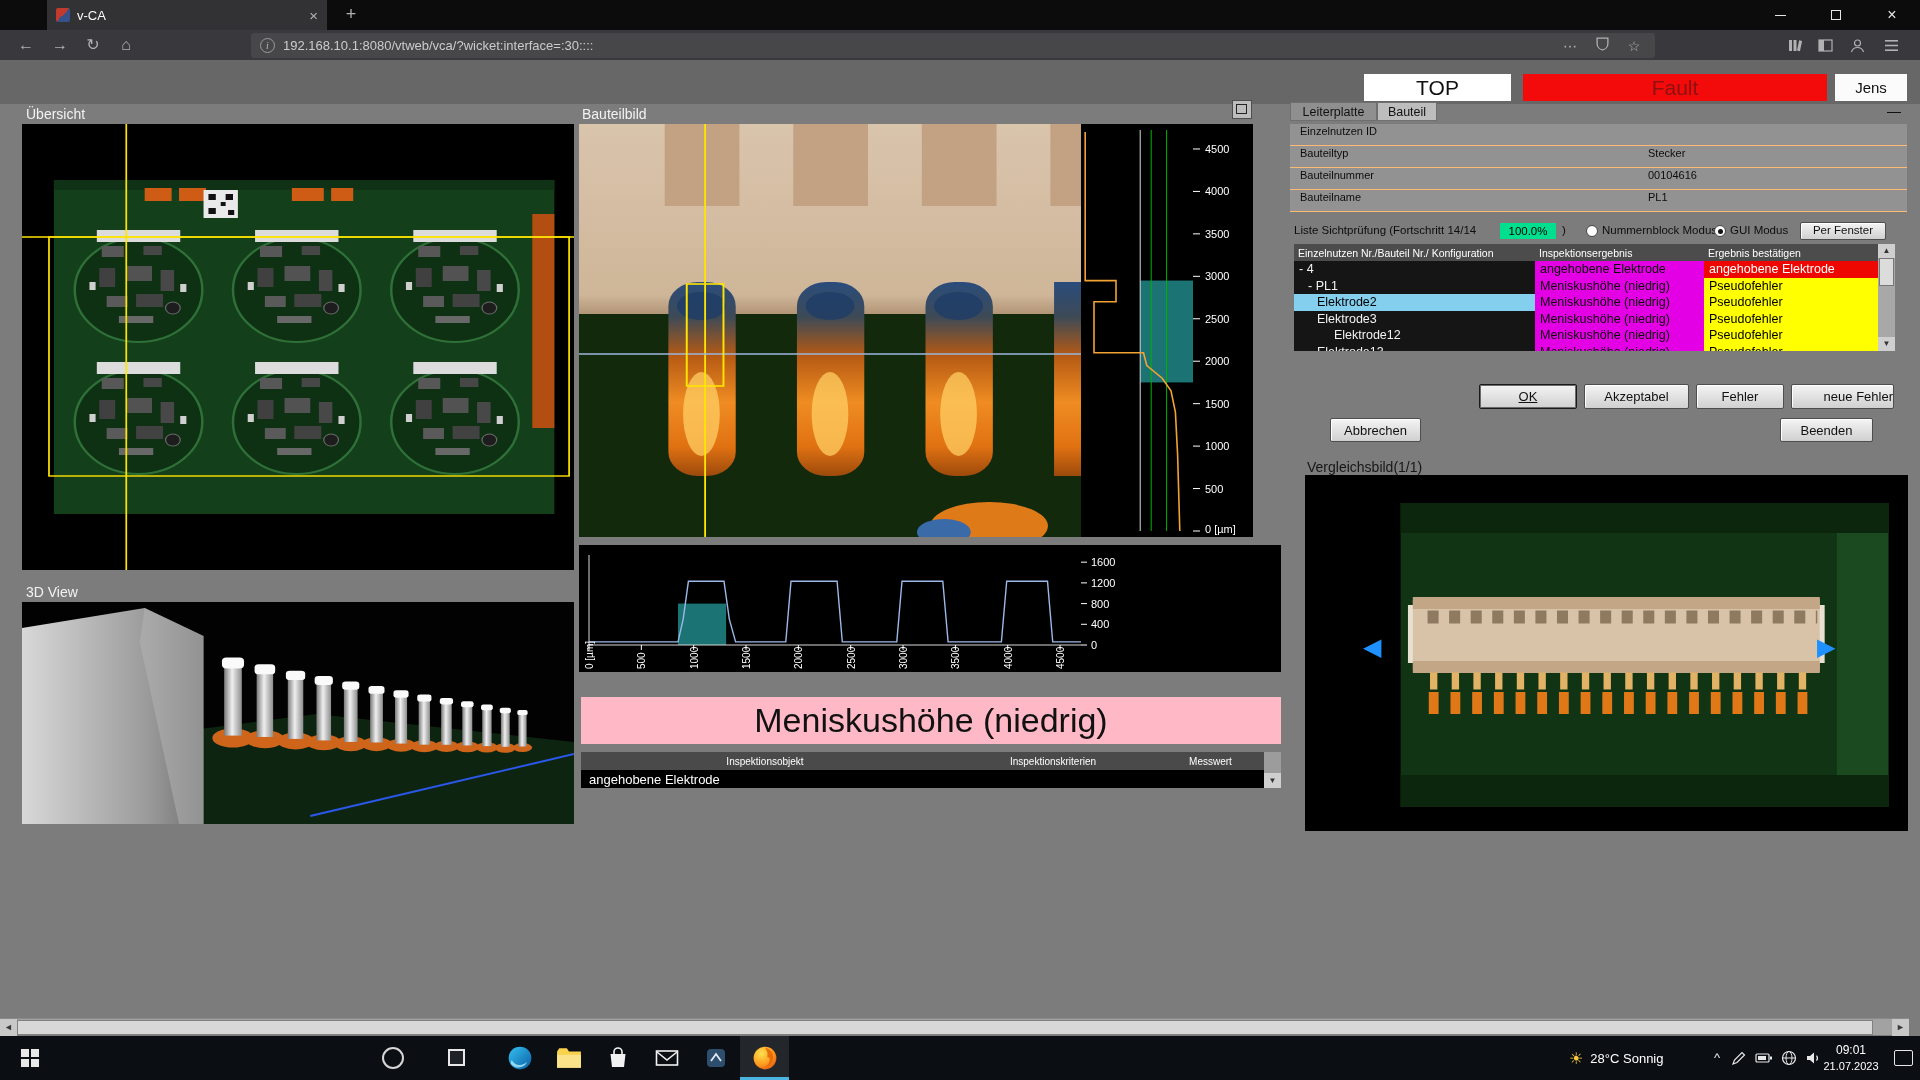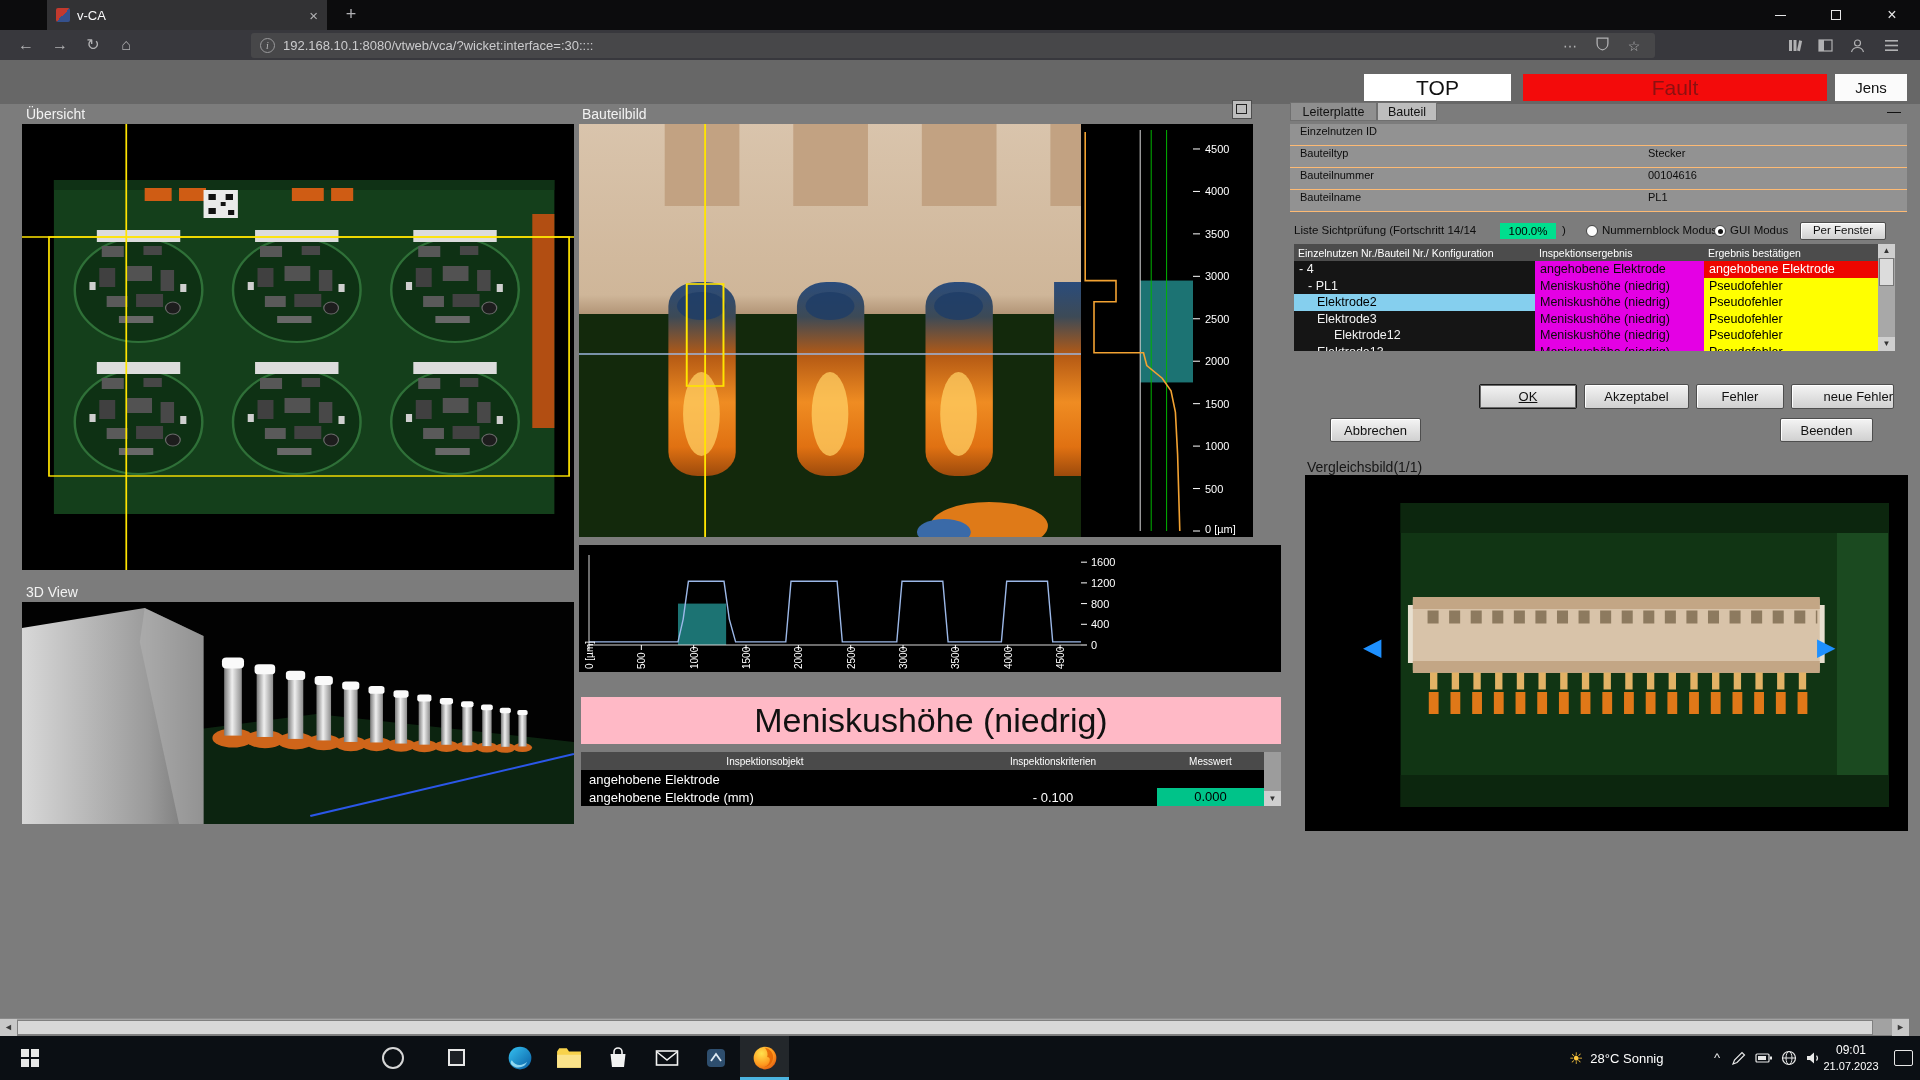--- a/index.html
+++ b/index.html
@@ -394,26 +394,20 @@
           <div>Inspektionsobjekt</div>
           <div>Inspektionskriterien</div>
           <div>Messwert</div>
           <div class="mscrollcell"></div>
         </div>
       <div class="mbody">
           <div class="mrow">
             <div class="mobj">angehobene Elektrode</div>
             <div class="mcrit"></div>
             <div class="mval"></div>
-            <div class="mscrollcell"></div>
-          </div>
-          <div class="mrow">
-            <div class="mobj">angehobene Elektrode (mm)</div>
-            <div class="mcrit">- 0.100</div>
-            <div class="mval hl">0.000</div>
             <div class="mscrollcell"></div>
           </div>
         </div>
       <div class="mdown">▼</div>
     </div>
 
     <div class="rtab" style="left:1290px;width:87px;background:#8f8f8f">Leiterplatte</div>
     <div class="rtab" style="left:1377px;width:60px;background:#bdbdbd">Bauteil</div>
     <div class="mindash">—</div>
     <div class="fields">

